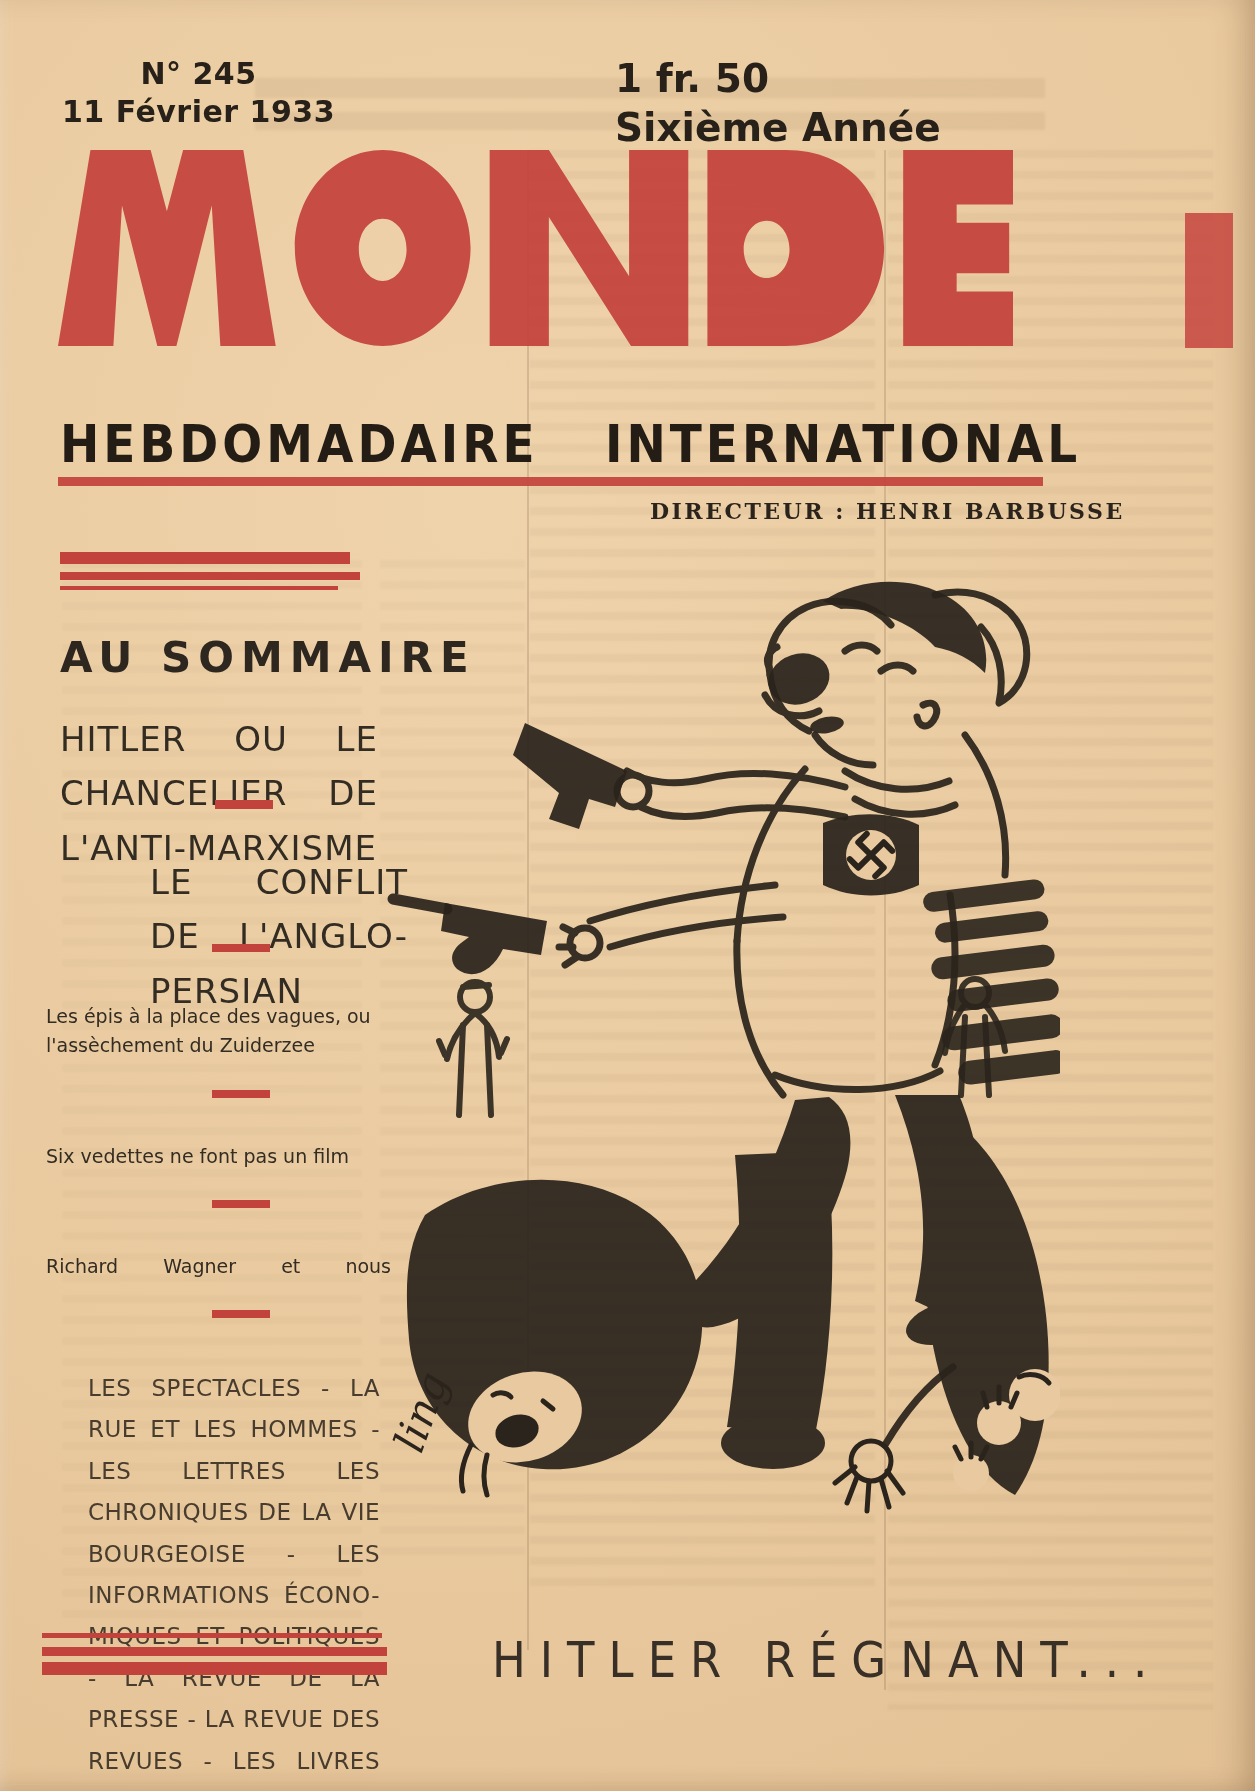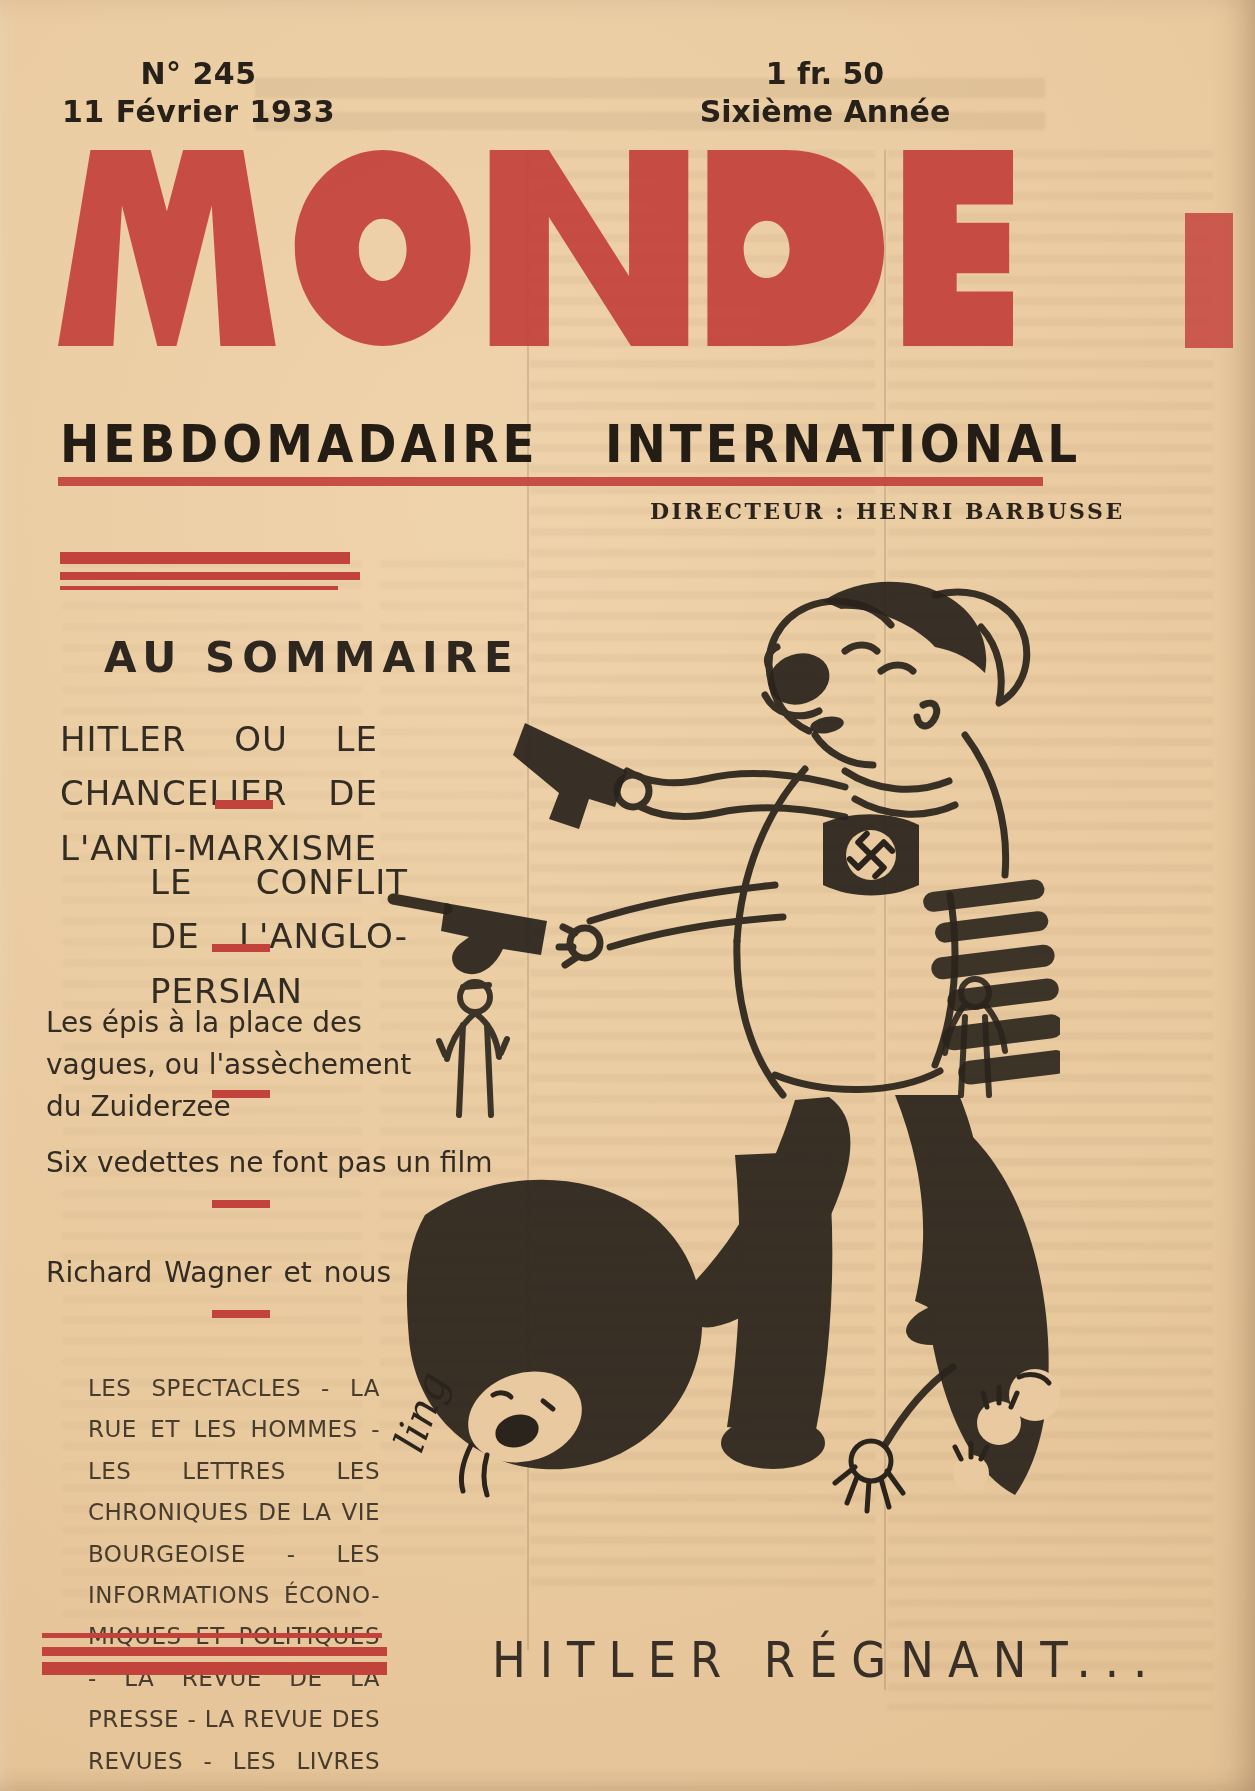--- a/index.html
+++ b/index.html
@@ -26,39 +26,39 @@
     opacity:.55;
   }
   .ghost-line{background:rgba(112,82,54,.20);width:2px;filter:blur(.4px);}
   .ghost-head{
     background:repeating-linear-gradient(180deg,
       rgba(118,88,58,.16) 0 20px, rgba(118,88,58,0) 20px 34px);
     filter:blur(1.4px);opacity:.6;
   }
   
   .issue{left:62px;top:55px;font-weight:bold;font-size:30px;line-height:1.25;letter-spacing:.5px;color:#27211a;text-align:center;}
-  .price{left:615px;top:55px;width:420px;text-align:center;font-weight:bold;font-size:30px;line-height:1.25;color:#27211a;}
+  .price{left:615px;top:55px;width:420px;text-align:left;font-weight:bold;font-size:39px;line-height:1.25;color:#27211a;}
   .subtitle{
     left:60px;top:414px;width:952px;
     font-size:47px;font-weight:bold;letter-spacing:4px;word-spacing:46px;
     transform:scaleY(1.08);transform-origin:left top;
     color:#231d16;white-space:nowrap;
   }
   .red-rule{left:58px;top:477px;width:985px;height:9px;background:#c2423c;opacity:.92;}
   .director{
     left:650px;top:498px;width:385px;text-align:right;
     font-family:"DejaVu Serif","Liberation Serif",serif;
     font-weight:bold;font-size:22px;letter-spacing:2.5px;color:#2b241c;white-space:nowrap;
   }
   .bar{background:#c2423c;}
   
-  .sommaire-h{left:60px;top:633px;font-size:42px;font-weight:bold;letter-spacing:7px;color:#2e2720;white-space:nowrap;margin-left:44px;}
+  .sommaire-h{left:60px;top:633px;font-size:42px;font-weight:bold;letter-spacing:7px;color:#2e2720;white-space:nowrap;}
   .item{color:#332c23;}
   .item-caps{font-size:34px;letter-spacing:1px;line-height:1.6;text-align:justify;text-align-last:justify;}
-  .item-sent{font-size:28px;line-height:1.5;}
+  .item-sent{font-size:19px;line-height:1.5;}
   .dash{width:58px;height:9px;background:#c2423c;}
   .rubrics{
     left:88px;top:1368px;width:292px;
     font-size:23px;line-height:1.8;letter-spacing:.5px;
     text-align:justify;color:#46ureau;
     color:#473c2d;
   }
   
   .caption{
     left:492px;top:1630px;width:565px;

